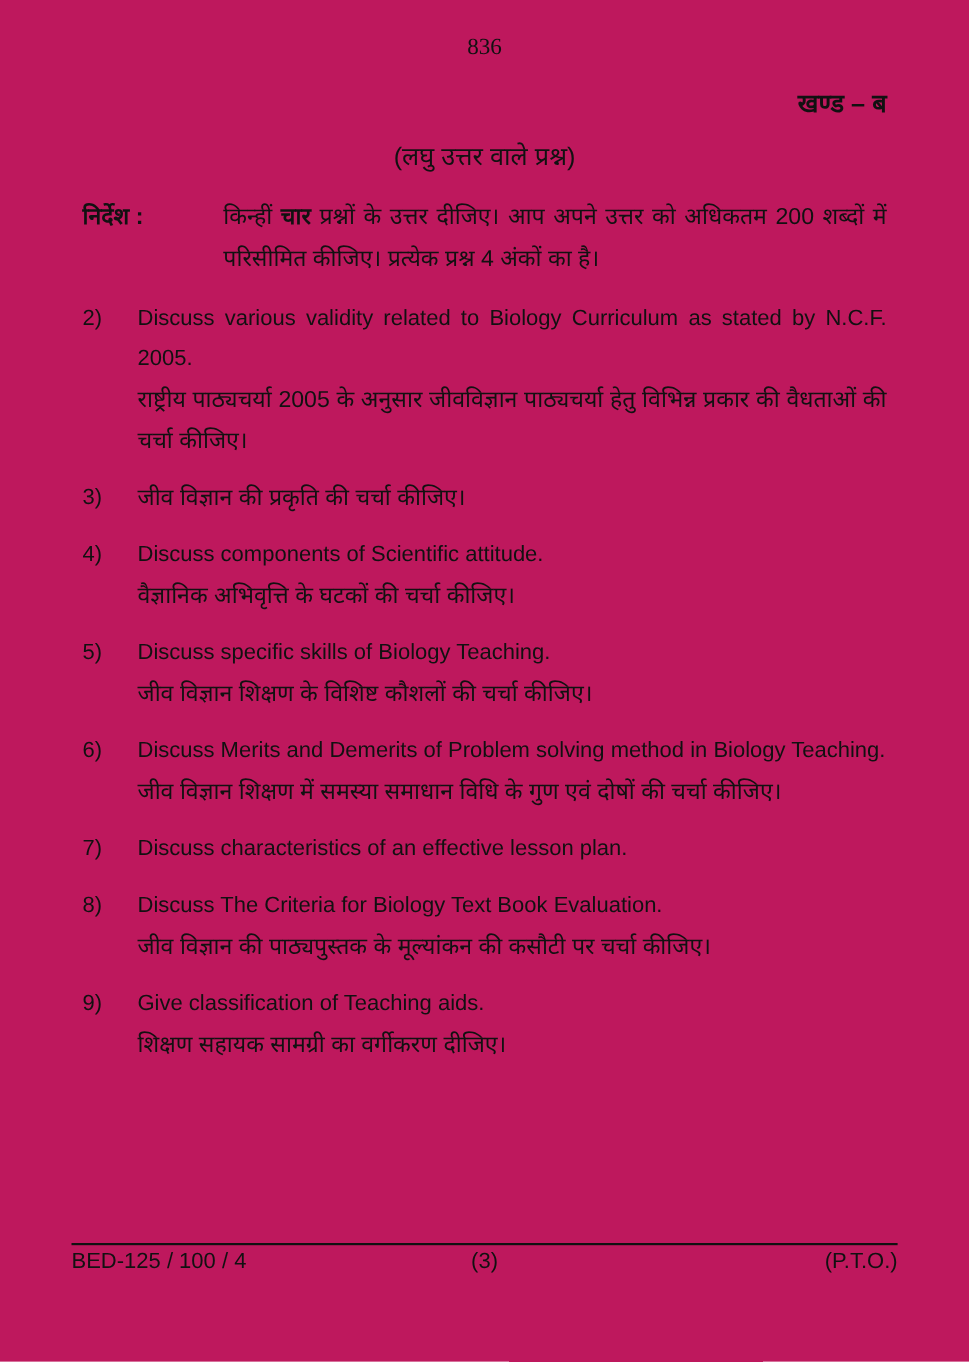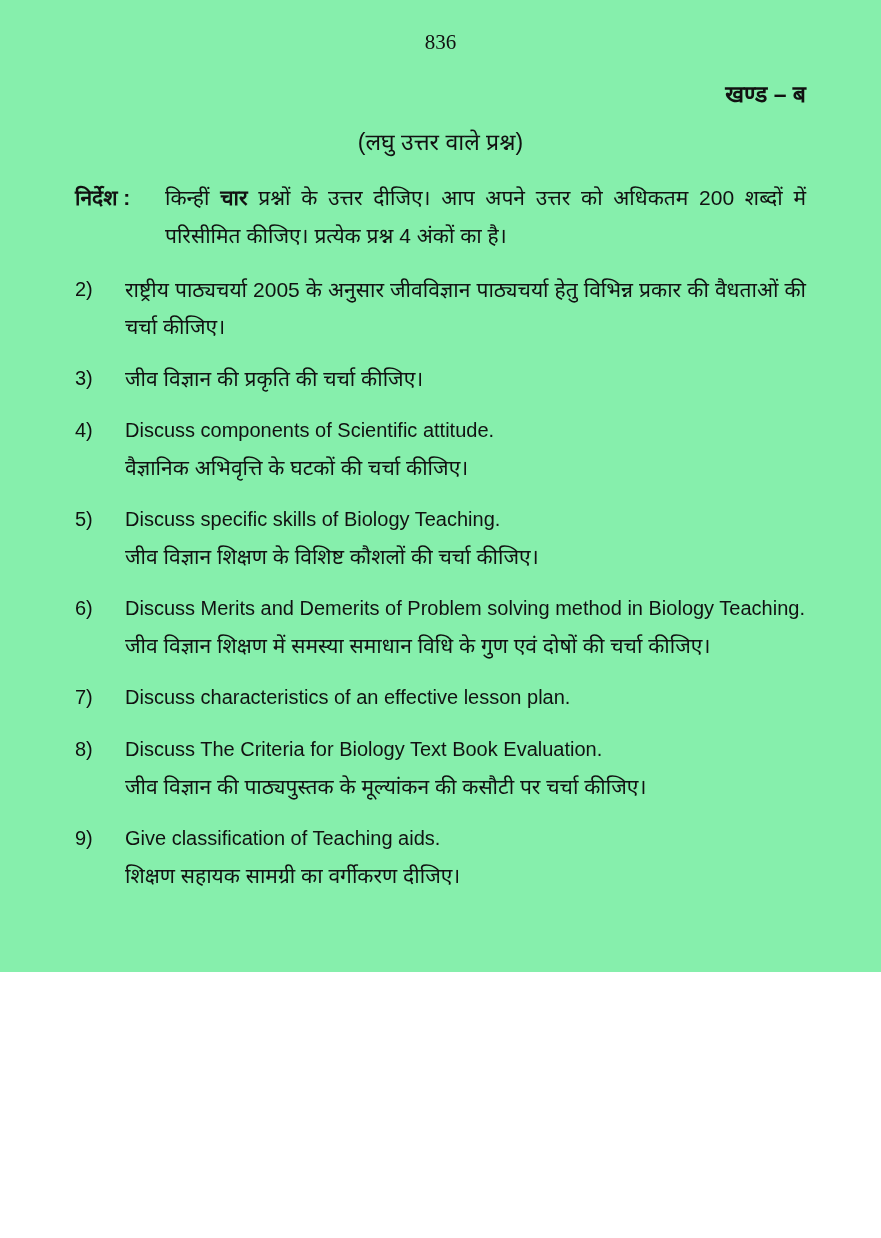--- a/index.html
+++ b/index.html
@@ -3,22 +3,22 @@
 <meta charset="utf-8">
 <style>
   html, body {
     margin: 0;
     padding: 0;
     background: #ffffff;
   }
   .page {
     position: relative;
     width: 881px;
-    height: 972px;
-    background: #86efac;
+    height: 1238px;
+    background: #be185d;
     color: #111111;
     font-family: "Liberation Sans", sans-serif;
     box-sizing: border-box;
     padding: 30px 75px 0 75px;
     overflow: hidden;
   }
   .page-number-top {
     text-align: center;
     font-family: "Liberation Serif", serif;
     font-size: 21px;
@@ -33,20 +33,21 @@
   .section-subtitle {
     text-align: center;
     font-size: 23px;
     margin-bottom: 22px;
   }
   .instructions {
     display: flex;
     font-size: 21px;
     line-height: 38px;
     margin-bottom: 16px;
+    gap: 38px;
   }
   .instructions .label {
     font-weight: bold;
     white-space: nowrap;
     width: 90px;
     flex: 0 0 90px;
   }
   .instructions .text {
     flex: 1;
     text-align: justify;
@@ -104,20 +105,21 @@
   <div class="section-subtitle">(लघु उत्तर वाले प्रश्न)</div>
 
   <div class="instructions">
     <span class="label">निर्देश :</span>
     <span class="text"><span>किन्हीं </span><b>चार</b><span> प्रश्नों के उत्तर दीजिए। आप अपने उत्तर को अधिकतम 200 शब्दों में परिसीमित कीजिए। प्रत्येक प्रश्न 4 अंकों का है।</span></span>
   </div>
 
   <div class="question">
     <div class="q-number">2)</div>
     <div class="q-body">
+      <div class="q-english">Discuss various validity related to Biology Curriculum as stated by N.C.F. 2005.</div>
       <div class="q-hindi">राष्ट्रीय पाठ्यचर्या 2005 के अनुसार जीवविज्ञान पाठ्यचर्या हेतु विभिन्न प्रकार की वैधताओं की चर्चा कीजिए।</div>
     </div>
   </div>
 
   <div class="question">
     <div class="q-number">3)</div>
     <div class="q-body">
       <div class="q-hindi">जीव विज्ञान की प्रकृति की चर्चा कीजिए।</div>
     </div>
   </div>

